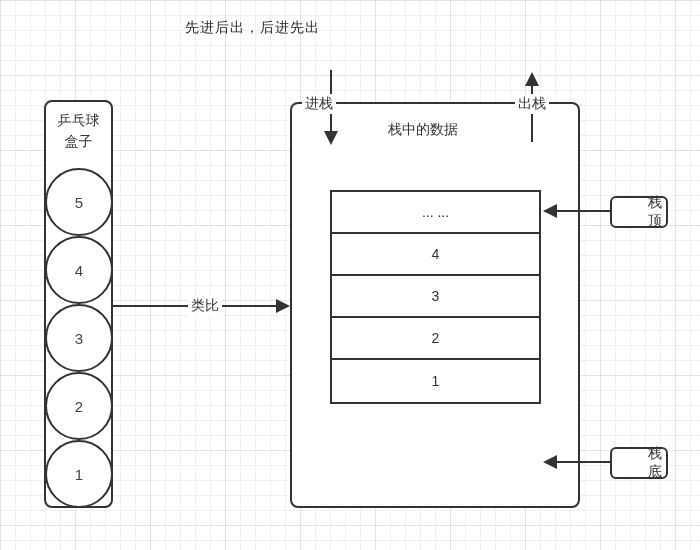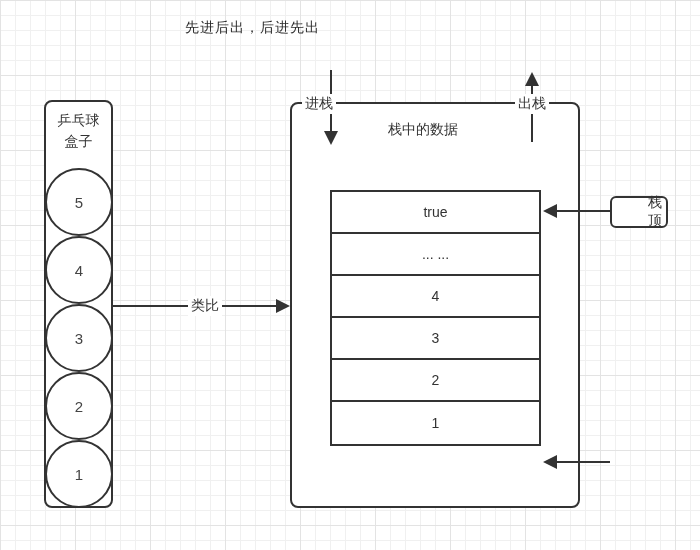--- a/index.html
+++ b/index.html
@@ -157,30 +157,32 @@
 
   <div class="abs vline push-line"></div>
   <div class="abs tri tri-down push-head"></div>
   <div class="abs line-label push-label">进栈</div>
 
   <div class="abs vline pop-line"></div>
   <div class="abs tri tri-up pop-head"></div>
   <div class="abs line-label pop-label">出栈</div>
 
   <div class="abs stack-cells">
-    <div class="stack-cell">true</div>
     <div class="stack-cell">... ...</div>
     <div class="stack-cell">4</div>
     <div class="stack-cell">3</div>
     <div class="stack-cell">2</div>
     <div class="stack-cell">1</div>
   </div>
 
   <div class="abs hline top-arrow-line"></div>
   <div class="abs tri tri-left top-arrow-head"></div>
   <div class="abs pointer-box top-pointer-box">
     <span>栈顶</span>
   </div>
 
   <div class="abs hline bottom-arrow-line"></div>
   <div class="abs tri tri-left bottom-arrow-head"></div>
+  <div class="abs pointer-box bottom-pointer-box">
+    <span>栈底</span>
+  </div>
 
 </div>
 
 </body></html>

